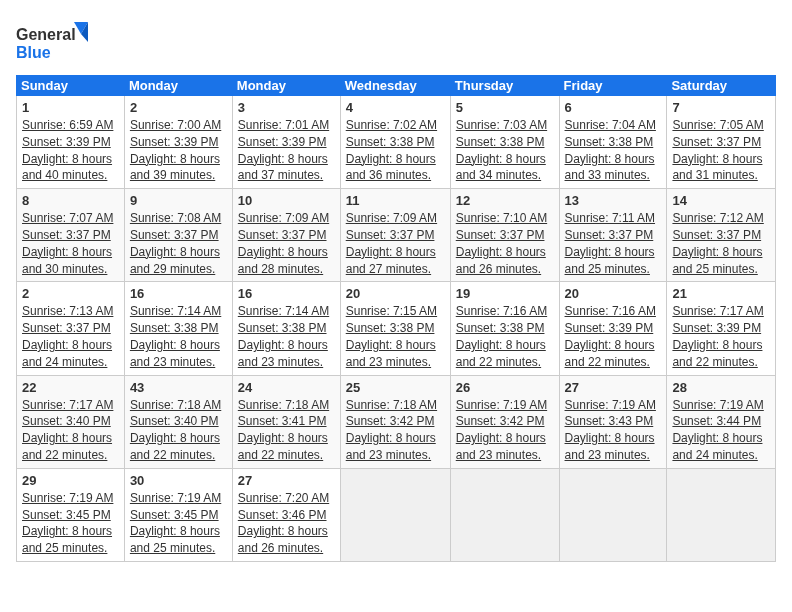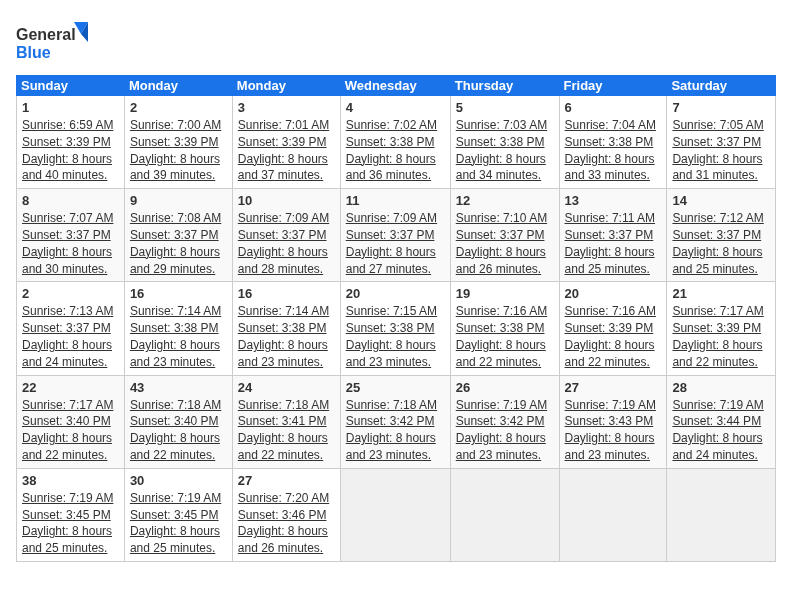--- a/index.html
+++ b/index.html
@@ -367,21 +367,21 @@
         <span class="day-info">
           Sunrise: 7:19 AM<br>
           Sunset: 3:44 PM<br>
           Daylight: 8 hours<br>
           and 24 minutes.
         </span>
       </td>
       </tr>
       <tr>
         <td>
-        <span class="day-num">38</span>
+        <span class="day-num">29</span>
         <span class="day-info">
           Sunrise: 7:19 AM<br>
           Sunset: 3:45 PM<br>
           Daylight: 8 hours<br>
           and 25 minutes.
         </span>
       </td>
         <td>
         <span class="day-num">30</span>
         <span class="day-info">

